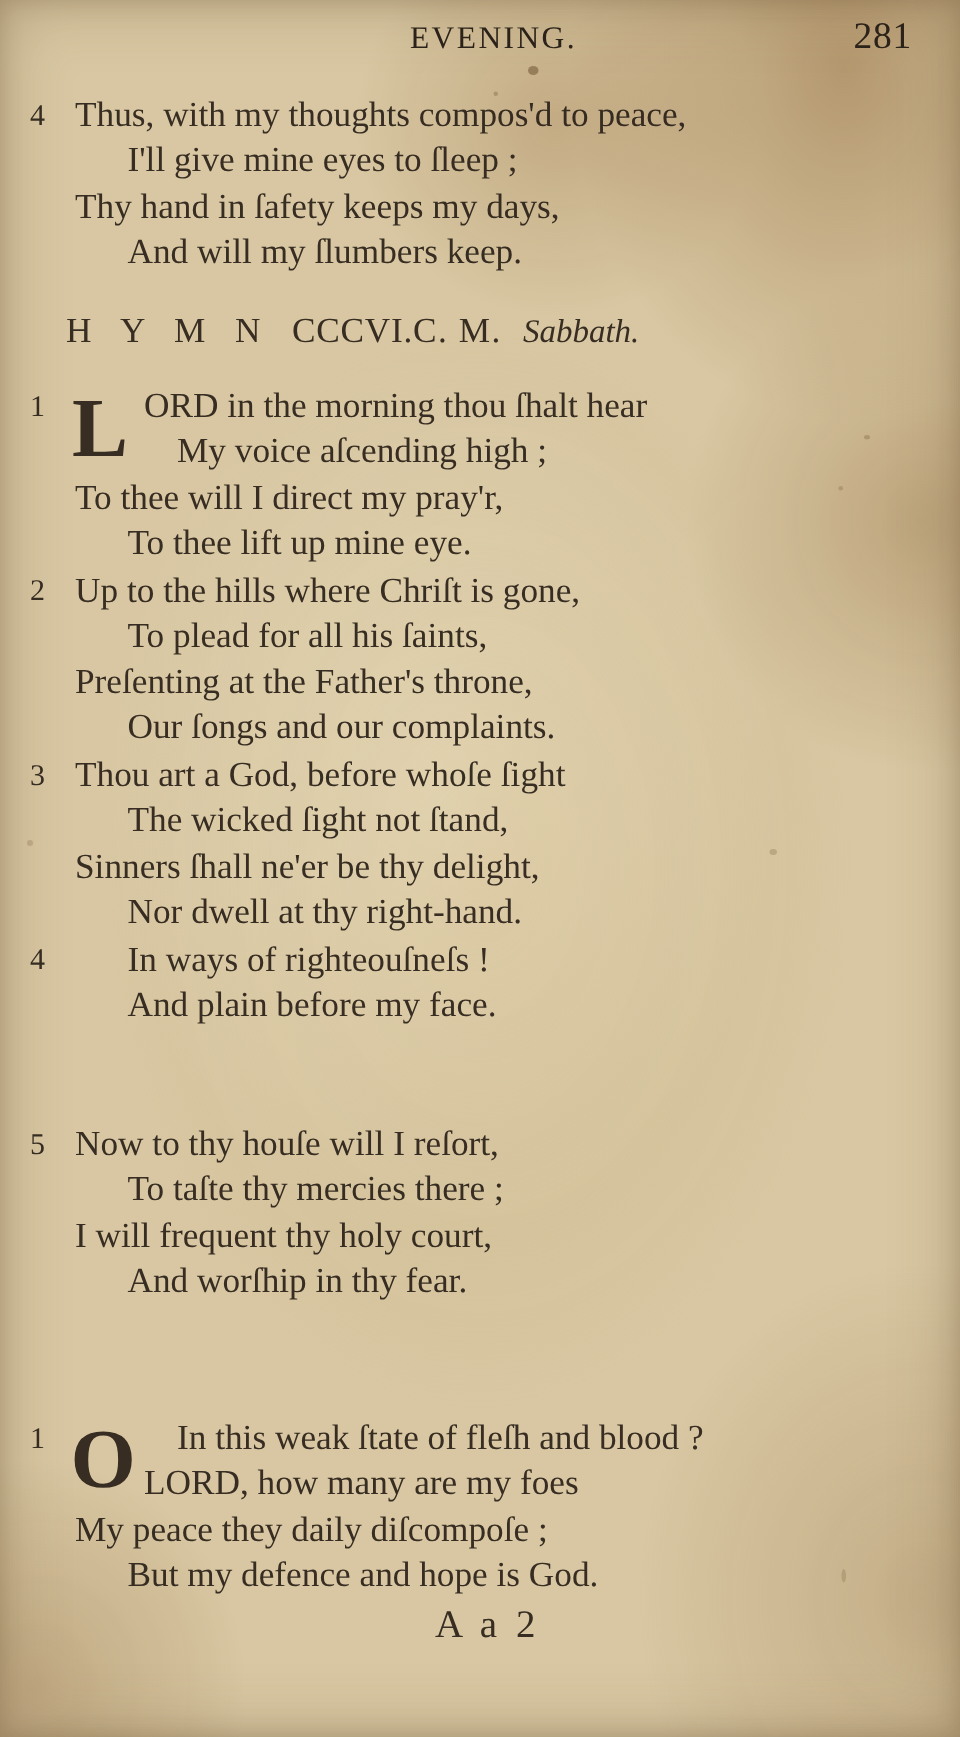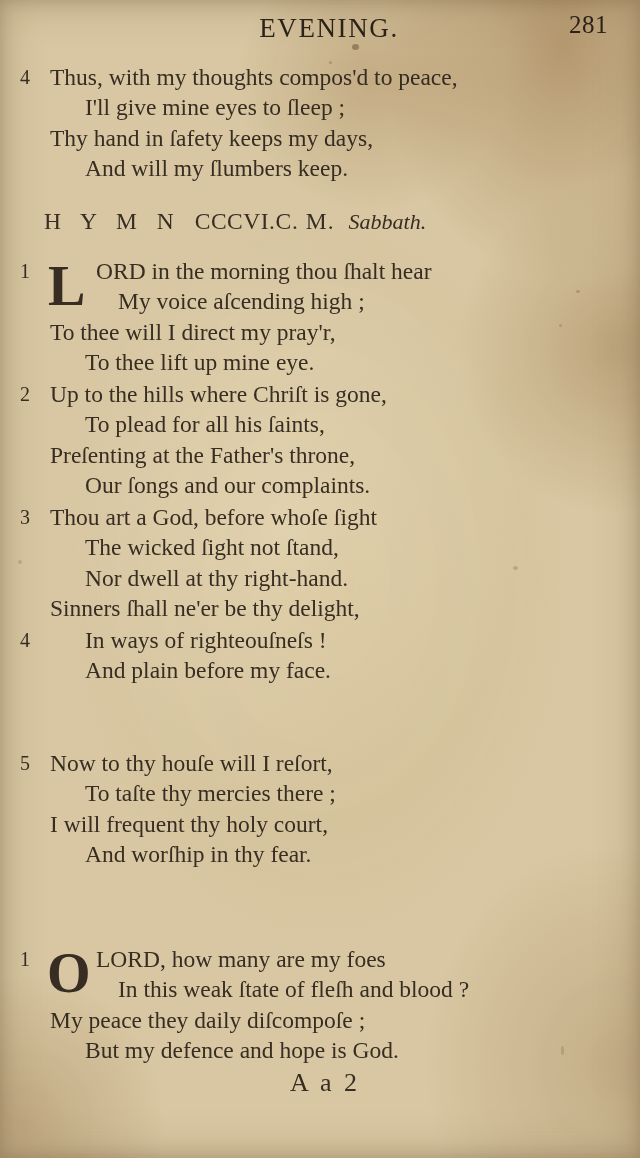--- a/index.html
+++ b/index.html
@@ -63,21 +63,21 @@
     position: absolute;
     top: 13px;
     left: 0;
     right: 0;
     height: 30px;
   }
   .runhead-title {
     position: absolute;
     left: 0; right: 0;
     text-align: center;
-    font-size: 27px;
+    font-size: 21px;
     letter-spacing: 1.6px;
     font-variant: small-caps;
     text-transform: uppercase;
     padding-left: 18px;
   }
   .runhead-page {
     position: absolute;
     right: 32px;
     top: -2px;
     font-size: 25px;
@@ -222,25 +222,25 @@
     </div>
 
     <div class="stanza ink-soft" style="position:absolute;top:502px;left:0;right:0;">
       <div class="vline">
         <span class="vnum">3</span>
         <span>Thou art a God, before whoſe ſight</span>
       </div>
       <div class="vline indent">
         <span>The wicked ſight not ſtand,</span>
       </div>
+      <div class="vline">
+        <span>Sinners ſhall ne'er be thy delight,</span>
+      </div>
       <div class="vline indent">
         <span>Nor dwell at thy right-hand.</span>
-      </div>
-      <div class="vline">
-        <span>Sinners ſhall ne'er be thy delight,</span>
       </div>
     </div>
 
     <div class="stanza ink-soft" style="position:absolute;top:625px;left:0;right:0;">
       <div class="vline">
         <span class="vnum">4</span>
       </div>
       <div class="vline indent">
         <span>In ways of righteouſneſs !</span>
       </div>
@@ -262,26 +262,26 @@
       </div>
       <div class="vline indent">
         <span>And worſhip in thy fear.</span>
       </div>
     </div>
 
 
     <div class="stanza dropcap-block ink-soft" style="position:absolute;top:944px;left:0;right:0;">
       <span class="vnum" style="top:4px;">1</span>
       <span class="dropcap dc-O">O</span>
+      <div class="vline dc2">
+        <span>In this weak ſtate of fleſh and blood ?</span>
+      </div>
       <div class="vline dc1">
         <span>LORD, how many are my foes</span>
       </div>
-      <div class="vline dc2">
-        <span>In this weak ſtate of fleſh and blood ?</span>
-      </div>
       <div class="vline">
         <span>My peace they daily diſcompoſe ;</span>
       </div>
       <div class="vline indent">
         <span>But my defence and hope is God.</span>
       </div>
     </div>
 
     <div class="signature ink-soft" style="top:1068px;">A a 2</div>
 

